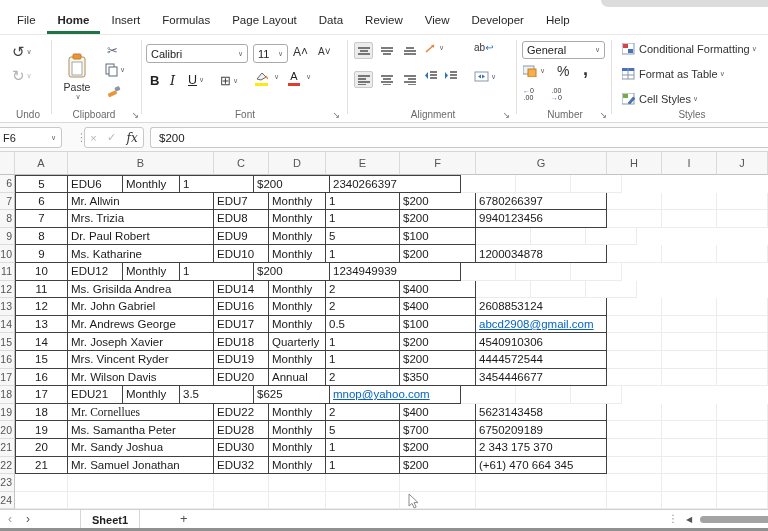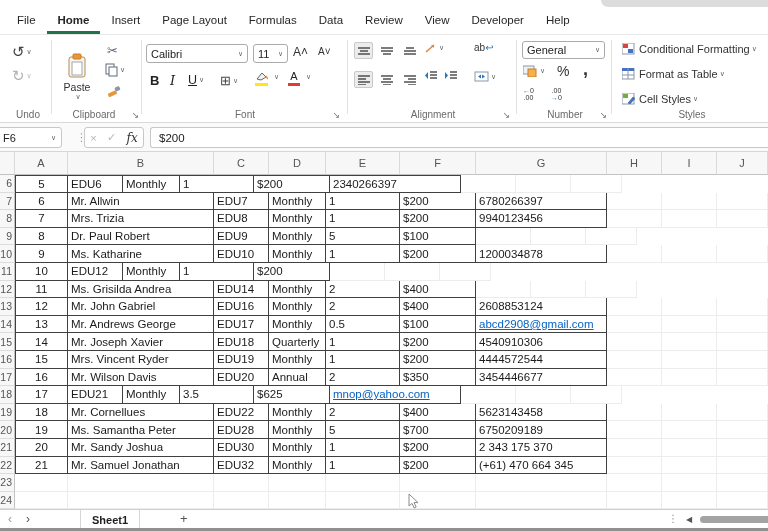--- a/index.html
+++ b/index.html
@@ -93,22 +93,22 @@
 <div id="app">
 
   <div id="topstrip" class="abs">
     <div id="search-remnant" class="abs"></div>
   </div>
 
   <div id="menubar" class="abs">
     <div class="rtab">File</div>
     <div class="rtab active">Home</div>
     <div class="rtab">Insert</div>
+    <div class="rtab">Formulas</div>
     <div class="rtab">Page Layout</div>
-    <div class="rtab">Formulas</div>
     <div class="rtab">Data</div>
     <div class="rtab">Review</div>
     <div class="rtab">View</div>
     <div class="rtab">Developer</div>
     <div class="rtab">Help</div>
   </div>
 
   <div id="ribbon" class="abs">
     <div class="gdiv abs" style="left:51px"></div>
     <div class="gdiv abs" style="left:141px"></div>
@@ -449,20 +449,21 @@
           <div class="cell" style="width: 55px;"></div>
           <div class="cell" style="width: 51px;"></div>
         </div>
         <div class="grow">
           <div class="rhdr">11</div>
           <div class="cell db bl ctr" style="width: 53px;">10</div>
           <div class="cell db" style="width: 55px;">EDU12</div>
           <div class="cell db" style="width: 57px;">Monthly</div>
           <div class="cell db" style="width: 74px;">1</div>
           <div class="cell db" style="width: 76px;">$200</div>
+          <div class="cell db" style="width: 131px;">1234949939</div>
           <div class="cell" style="width: 55px;"></div>
           <div class="cell" style="width: 55px;"></div>
           <div class="cell" style="width: 51px;"></div>
         </div>
         <div class="grow">
           <div class="rhdr">12</div>
           <div class="cell db bl ctr" style="width: 53px;">11</div>
           <div class="cell db" style="width: 146px;">Ms. Grisilda Andrea</div>
           <div class="cell db" style="width: 55px;">EDU14</div>
           <div class="cell db" style="width: 57px;">Monthly</div>
@@ -545,21 +546,21 @@
           <div class="cell db" style="width: 74px;">3.5</div>
           <div class="cell db" style="width: 76px;">$625</div>
           <div class="cell db link" style="width: 131px;">mnop@yahoo.com</div>
           <div class="cell" style="width: 55px;"></div>
           <div class="cell" style="width: 55px;"></div>
           <div class="cell" style="width: 51px;"></div>
         </div>
         <div class="grow">
           <div class="rhdr">19</div>
           <div class="cell db bl ctr" style="width: 53px;">18</div>
-          <div class="cell db" style="width: 146px;">Mr. Cornellues</div>
+          <div class="cell db" style="width: 146px; font-family: Liberation Serif, serif;">Mr. Cornellues</div>
           <div class="cell db" style="width: 55px;">EDU22</div>
           <div class="cell db" style="width: 57px;">Monthly</div>
           <div class="cell db" style="width: 74px;">2</div>
           <div class="cell db" style="width: 76px;">$400</div>
           <div class="cell db" style="width: 131px;">5623143458</div>
           <div class="cell" style="width: 55px;"></div>
           <div class="cell" style="width: 55px;"></div>
           <div class="cell" style="width: 51px;"></div>
         </div>
         <div class="grow">

